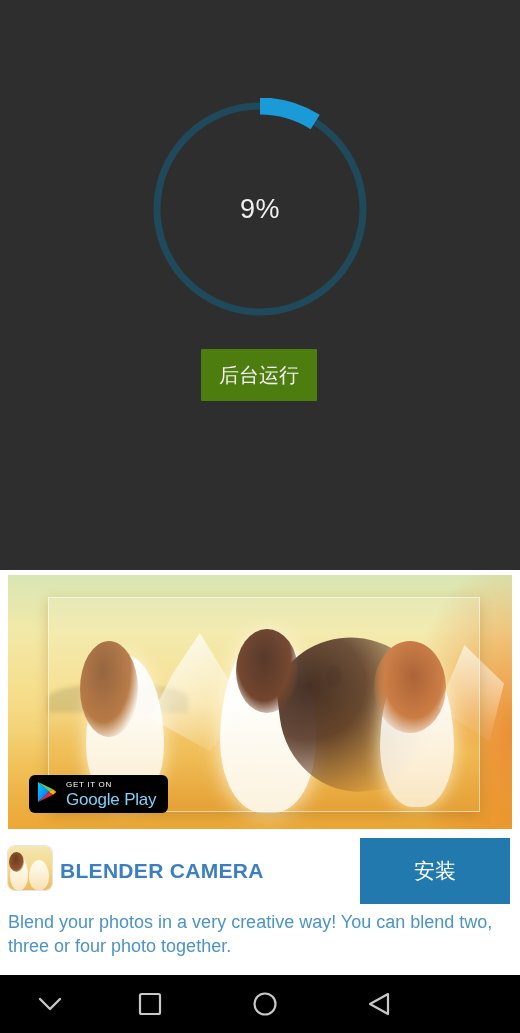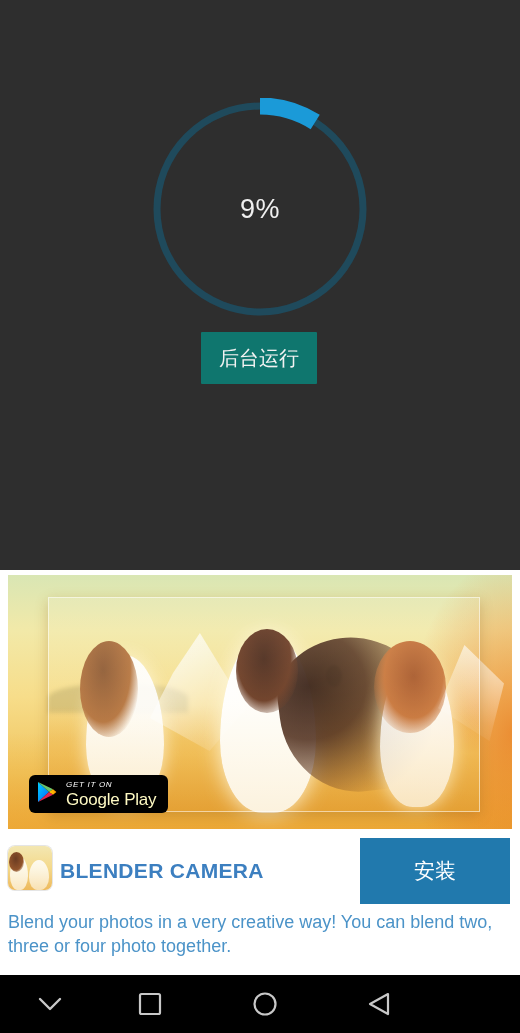--- a/index.html
+++ b/index.html
@@ -75,23 +75,23 @@
     position: absolute;
     left: 0; top: 0;
     width: 222px; height: 222px;
     display: flex; align-items: center; justify-content: center;
     font-size: 27px;
     color: #f0f0f0;
     letter-spacing: 0.5px;
   }
   #background-btn {
     position: absolute;
-    left: 201px; top: 255px;     
+    left: 201px; top: 272px;     
     width: 116px; height: 52px;
-    background: #0f766e;
+    background: #4d7c0f;
     display: flex; align-items: center; justify-content: center;
     font-size: 20px;
     color: #f2f2f2;
     cursor: pointer;
     border-radius: 1px;
   }
 
   
   #ad-card {
     position: absolute;
@@ -228,24 +228,23 @@
     display: flex; align-items: center;
     cursor: pointer;
   }
   #play-badge .tri { margin-right: 9px; display: block; }
   #play-badge .txt { display: flex; flex-direction: column; justify-content: center; line-height: 1; }
   #play-badge .getiton {
     color: #ffffff;
     font-size: 8px;
     letter-spacing: 0.7px;
     margin-bottom: 2px;
-    font-style: italic;
   }
   #play-badge .gplay {
-    color: #fef9c3;
+    color: #7dd3fc;
     font-size: 17px;
     letter-spacing: -0.2px;
   }
 
   
   #ad-app-row {
     position: absolute;
     left: 0; top: 268px;       
     width: 520px; height: 66px;
   }

